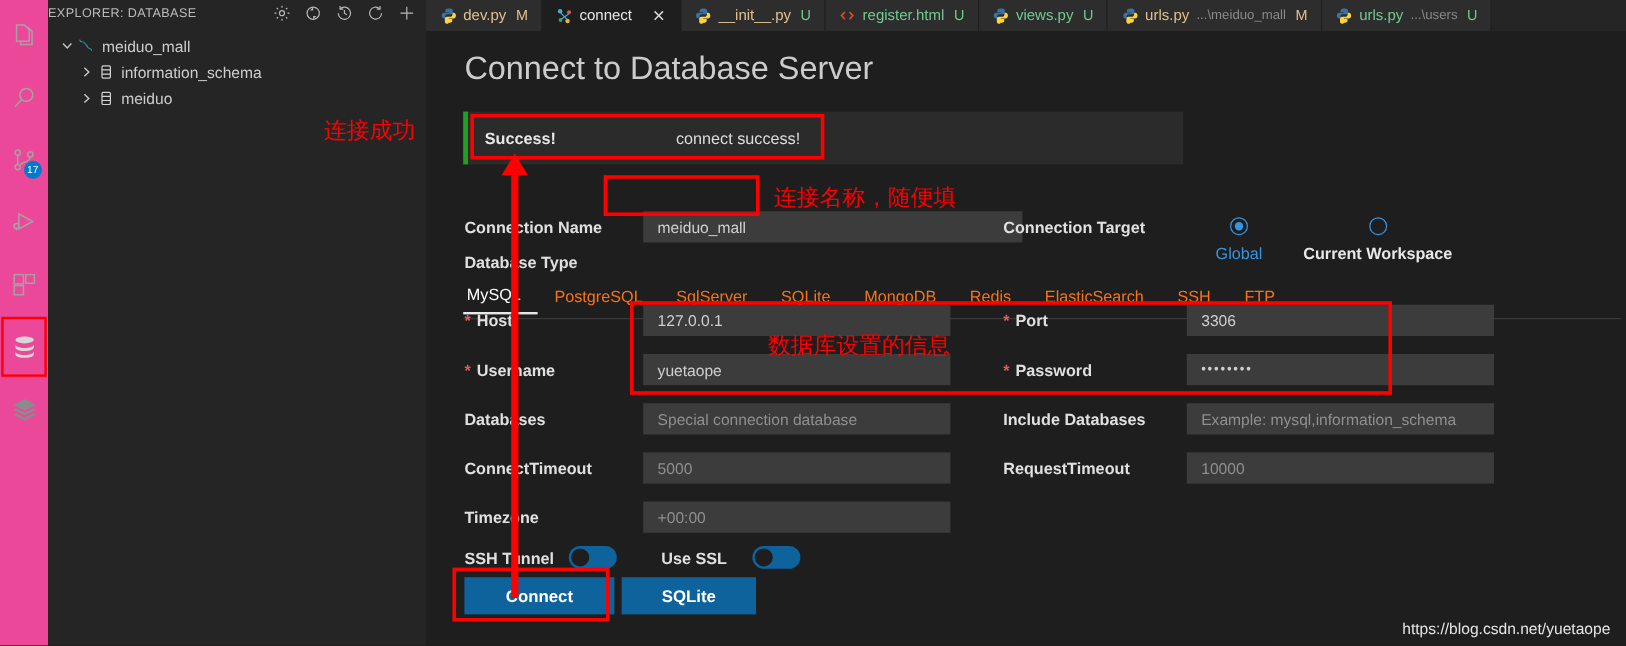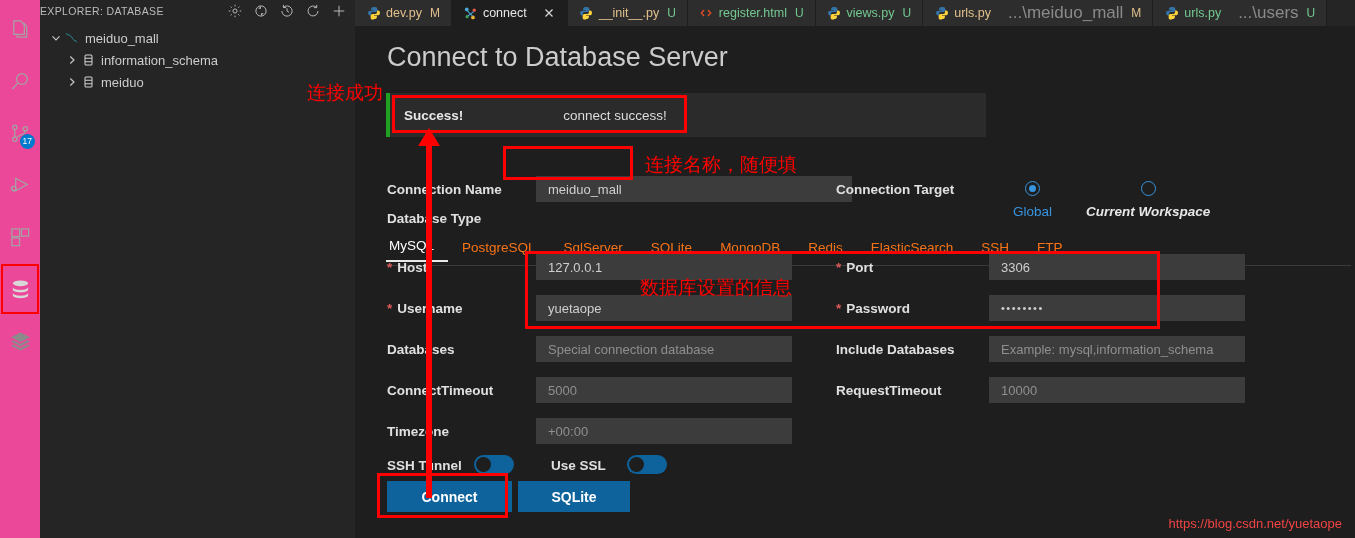--- a/index.html
+++ b/index.html
@@ -83,21 +83,21 @@
     font-size: 12.5px;
     white-space: nowrap;
     color: #9b9b9b;
   }
   .tab.active { background: #1e1e1e; color: #e7e7e7; }
   .tab-ico { width: 15px; height: 15px; flex: 0 0 15px; display:flex;align-items:center;justify-content:center;}
   .tab-name { font-family: "Liberation Sans", sans-serif; }
   .tab-name.py { color: #e2c08d; }
   .tab-name.html { color: #73c991; }
   .tab-name.plain { color: #e7e7e7; }
-  .tab-path { font-size: 17px; color: #8a8a8a; margin-left: 12px; }
+  .tab-path { font-size: 11px; color: #8a8a8a; margin-left: 1px; }
   .tab-badge { font-size: 12px; margin-left: 3px; }
   .tab-badge.M { color: #e2c08d; }
   .tab-badge.U { color: #73c991; }
   .tab-close { margin-left: 10px; width: 14px; height: 14px; display:flex;align-items:center;justify-content:center; }
 
   
   .editor {
     position: absolute; left: 355px; top: 26px;
     width: 1000px; height: 512px;
     background: #1e1e1e;
@@ -169,21 +169,21 @@
   }
   .radio-dot {
     width: 15px; height: 15px; border-radius: 50%;
     border: 1.6px solid #3794e0;
     display: flex; align-items: center; justify-content: center;
   }
   .radio-dot i {
     width: 7px; height: 7px; border-radius: 50%; background: #3794e0; display: block;
   }
   .radio-label.on { color: #3794e0; }
-  .radio-label.off { color: #e8e8e8; font-weight: bold; font-style: italic; }
+  .radio-label.off { color: #e8e8e8; font-weight: bold; }
 
   .toggle {
     position: absolute;
     width: 40px; height: 19px; border-radius: 10px;
     background: #0e639c;
   }
   .toggle i {
     position: absolute; left: 2px; top: 2px;
     width: 15px; height: 15px; border-radius: 50%;
     background: #1e1e1e; display: block;
@@ -193,21 +193,21 @@
     position: absolute;
     background: #0e639c; color: #ffffff;
     font-size: 14px; font-weight: bold;
     display: flex; align-items: center; justify-content: center;
     height: 31px;
     font-family: "Liberation Sans", sans-serif;
   }
 
   .watermark {
     position: absolute; right: 13px; bottom: 7px;
-    font-size: 13px; color: #ef4444;
+    font-size: 13px; color: #e5e5e5;
     font-family: "Liberation Sans", sans-serif;
   }
 
   
   .anno { position: absolute; pointer-events: none; }
   .anno-box { border: 3px solid #fe0000; }
   .anno-text {
     color: #fe0000; font-size: 19px;
     font-family: "DejaVu Sans", sans-serif;
     white-space: nowrap;
@@ -561,21 +561,21 @@
     <div class="toggle" style="left:272px; top:429px;">
         <i></i>
       </div>
 
     <div class="btn" style="left:32px; top:455px; width:125px;">Connect</div>
     <div class="btn" style="left:163px; top:455px; width:112px;">SQLite</div>
 
     <div class="watermark">https://blog.csdn.net/yuetaope</div>
   </div>
 
-  <div class="anno anno-text" style="left:270px; top:80px;margin-left:37px;">连接成功</div>
+  <div class="anno anno-text" style="left:270px; top:96px;">连接成功</div>
 
   <div class="anno anno-box" style="left:392px; top:95px; width:295px; height:38px;"></div>
 
   <div class="anno anno-box" style="left:503px; top:146px; width:130px; height:34px;"></div>
 
   <div class="anno anno-text" style="left:645px; top:152px;">连接名称，随便填</div>
 
   <div class="anno anno-box" style="left:525px; top:251px; width:635px; height:78px;"></div>
 
   <div class="anno anno-text" style="left:640px; top:275px;">数据库设置的信息</div>

